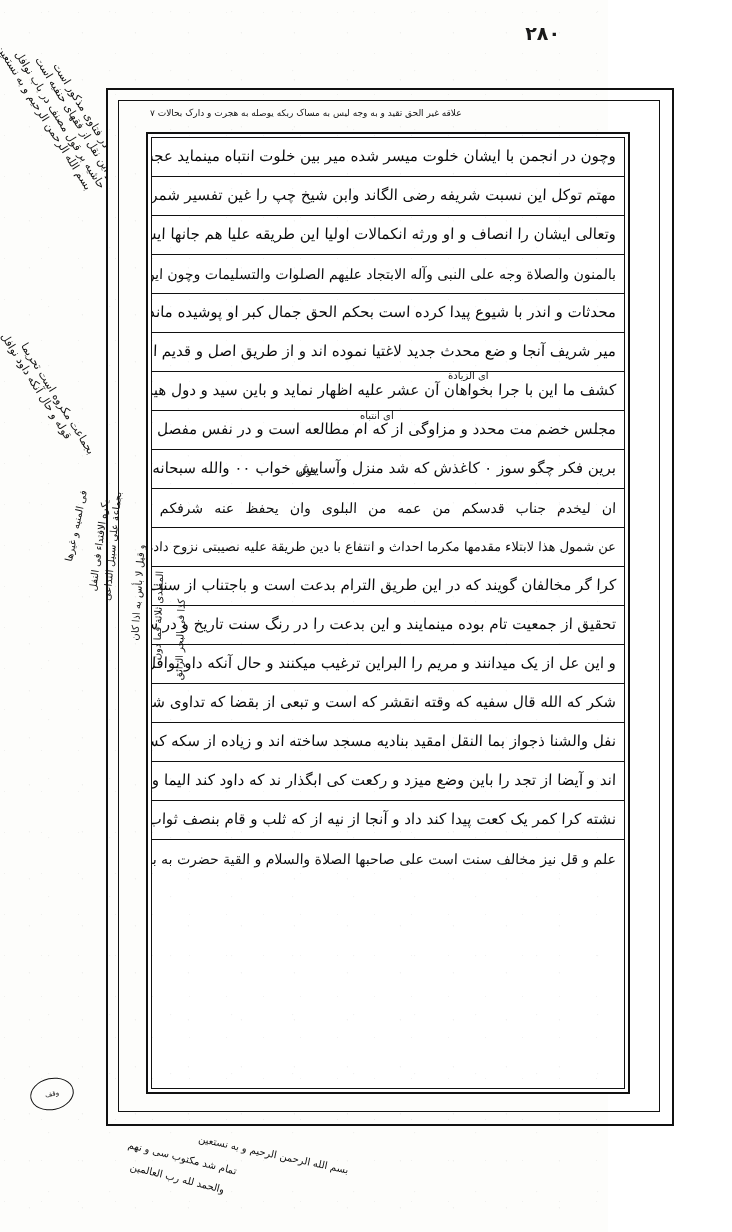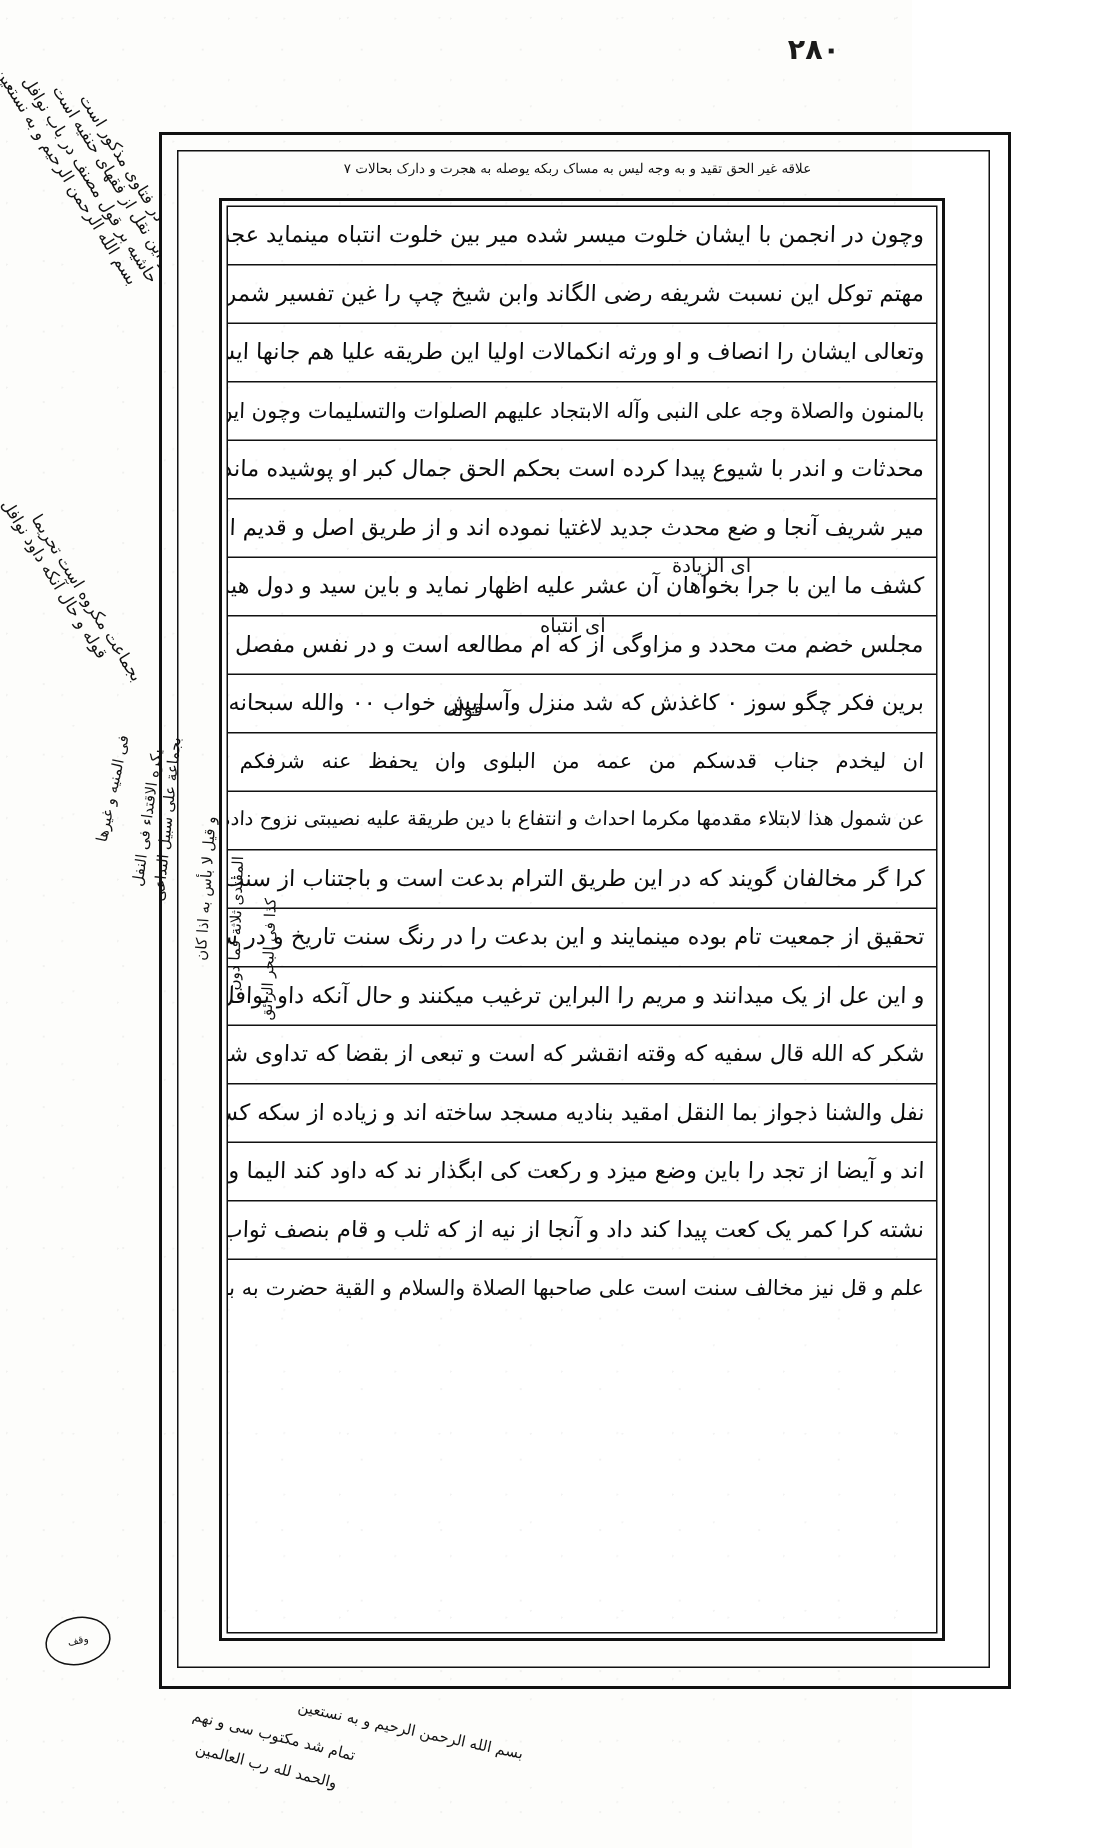--- a/index.html
+++ b/index.html
@@ -54,21 +54,21 @@
     border: 1px solid #111;
   }
 
   
   .header-line {
     position: absolute;
     left: 150px;
     top: 108px;
     width: 470px;
     height: 20px;
-    text-align: center;
+    text-align: left;
     direction: rtl;
     font-size: 9px;
     color: #111;
     font-family: "DejaVu Sans", sans-serif;
     white-space: nowrap;
     overflow: hidden;
   }
 
   
   .text-box {
@@ -181,21 +181,21 @@
     white-space: nowrap;
     transform-origin: left top;
   }
   .bottom-note.b1 { left: 130px; top: 1138px; transform: rotate(14deg); }
   .bottom-note.b2 { left: 132px; top: 1160px; transform: rotate(14deg); }
   .bottom-note.b3 { left: 200px; top: 1132px; transform: rotate(12deg); }
 
   
   .gloss {
     position: absolute;
-    font-size: 13px;
+    font-size: 10px;
     direction: rtl;
     color: #111;
     white-space: nowrap;
     line-height: 1.2;
     text-align: right;
   }
 
   
   .seal {
     position: absolute;

